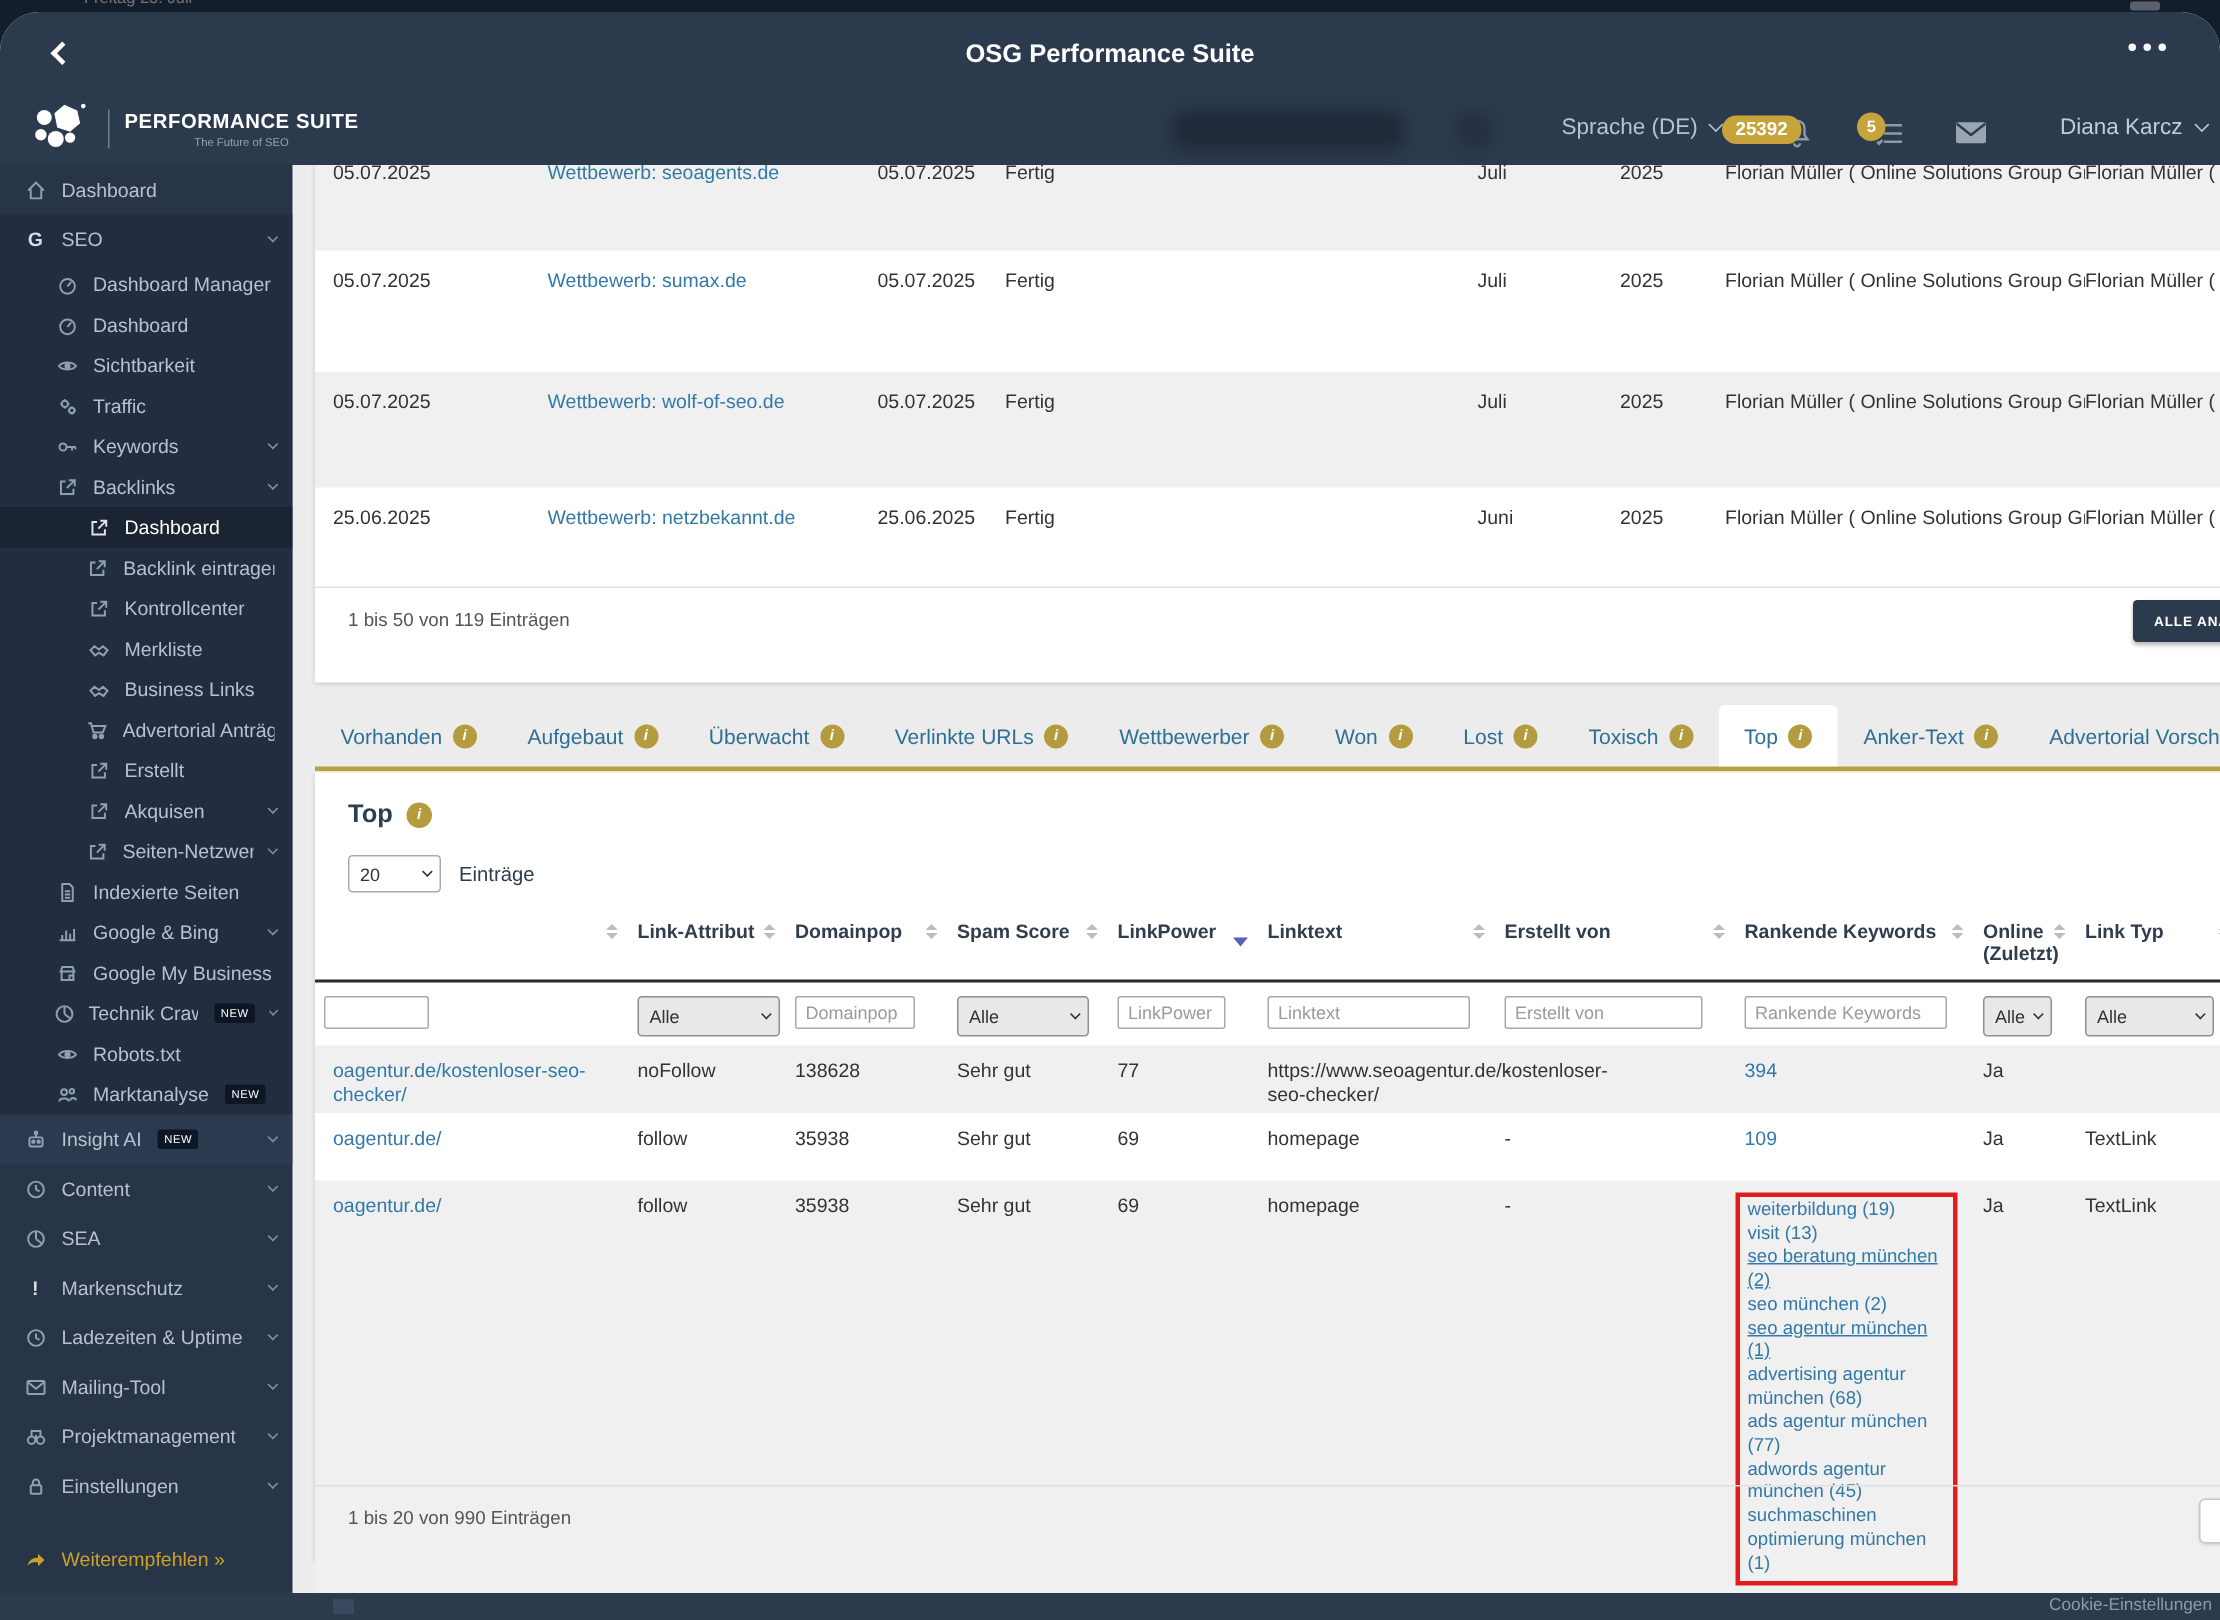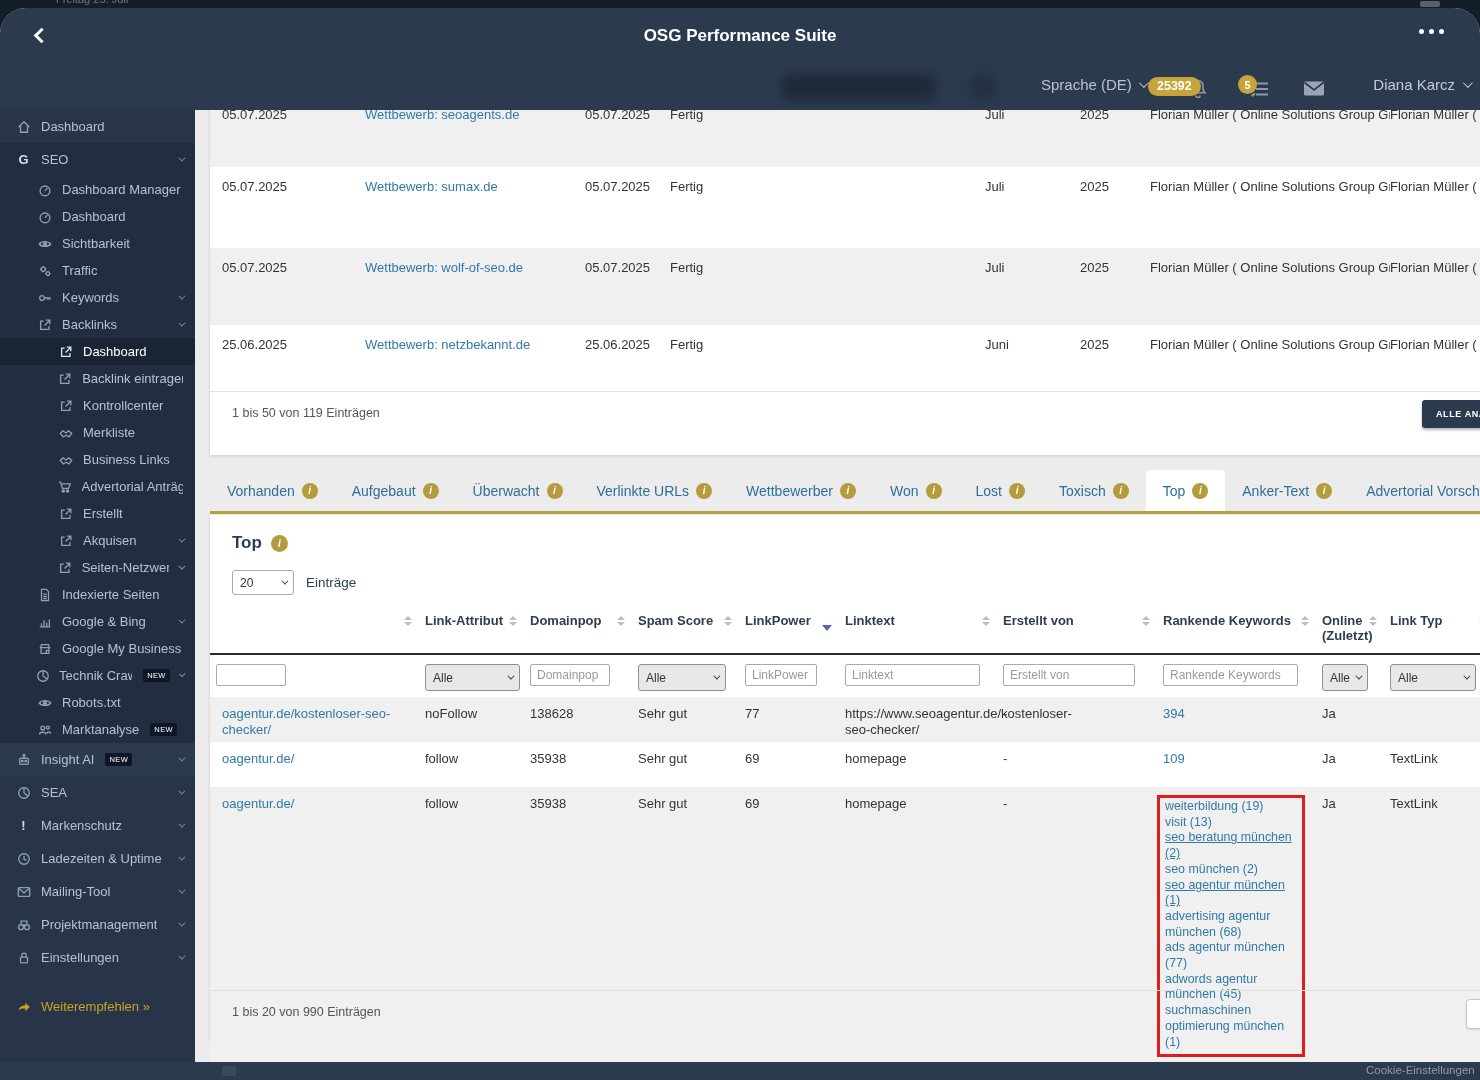--- a/index.html
+++ b/index.html
@@ -121,20 +121,36 @@
       <button class="back"><span class="chev-big"></span></button>
       <div class="title">OSG Performance Suite</div>
       <button class="dots">
           <i></i>
           <i></i>
           <i></i>
         </button>
     </div>
 
     <div class="header">
+      <div class="logo">
+        <svg viewBox="0 0 22 20">
+          <g fill="#fff">
+            <polygon points="12,1.5 16.5,3.5 17.5,8 14,11 9.5,9.5 8.5,4.5"></polygon>
+            <circle cx="5" cy="6" r="2.6"></circle>
+            <circle cx="3.8" cy="12" r="2"></circle>
+            <circle cx="9" cy="13.5" r="2.8"></circle>
+            <circle cx="14" cy="13" r="1.8"></circle>
+            <circle cx="18.6" cy="2" r="0.8"></circle>
+          </g>
+        </svg>
+        <div class="logo-txt">
+          <div class="brand">PERFORMANCE SUITE</div>
+          <div class="tag">The Future of SEO</div>
+        </div>
+      </div>
       <div class="redact pill"></div>
       <div class="redact ball"></div>
       <div class="lang">
         <span>Sprache (DE)</span>
         <span class="chev"></span>
       </div>
       <span class="pill-badge">25392</span>
       <span class="hicon bell">
         <svg width="20" height="22" viewBox="0 0 20 22">
             <path d="M10 2.5a5 5 0 0 1 5 5v4.5l2 2.8H3l2-2.8V7.5a5 5 0 0 1 5-5z" fill="none" stroke="currentColor" stroke-width="1.6"></path>
@@ -382,20 +398,30 @@
             <svg viewBox="0 0 16 16" fill="none" stroke="currentColor" stroke-width="1.5">
               <rect x="3" y="6" width="10" height="7" rx="1.6"></rect>
               <path d="M8 6V3.5"></path>
               <circle cx="8" cy="2.6" r="1"></circle>
               <circle cx="6" cy="9.3" r="0.9" fill="currentColor"></circle>
               <circle cx="10" cy="9.3" r="0.9" fill="currentColor"></circle>
             </svg>
           </span>
           <span class="lbl">Insight AI</span>
           <span class="newb">NEW</span>
+          <span class="chev sm chevside"></span>
+        </div>
+        <div class="sbi l1">
+          <span class="ic">
+            <svg viewBox="0 0 16 16" fill="none" stroke="currentColor" stroke-width="1.5">
+              <circle cx="8" cy="8" r="6"></circle>
+              <path d="M8 4.5V8l2.7 1.5"></path>
+            </svg>
+          </span>
+          <span class="lbl">Content</span>
           <span class="chev sm chevside"></span>
         </div>
         <div class="sbi l1">
           <span class="ic">
             <svg viewBox="0 0 16 16" fill="none" stroke="currentColor" stroke-width="1.5">
               <circle cx="8" cy="8" r="6"></circle>
               <path d="M8 8V2M8 8l4.5 3.5"></path>
             </svg>
           </span>
           <span class="lbl">SEA</span>

